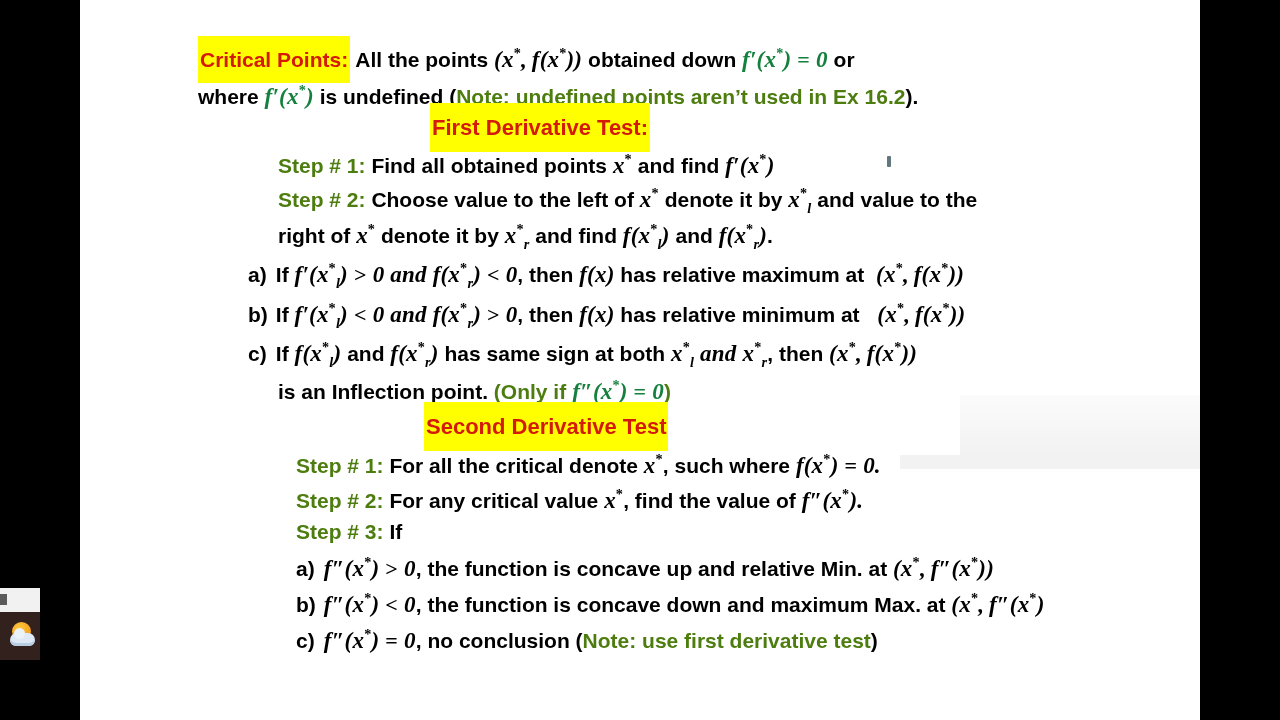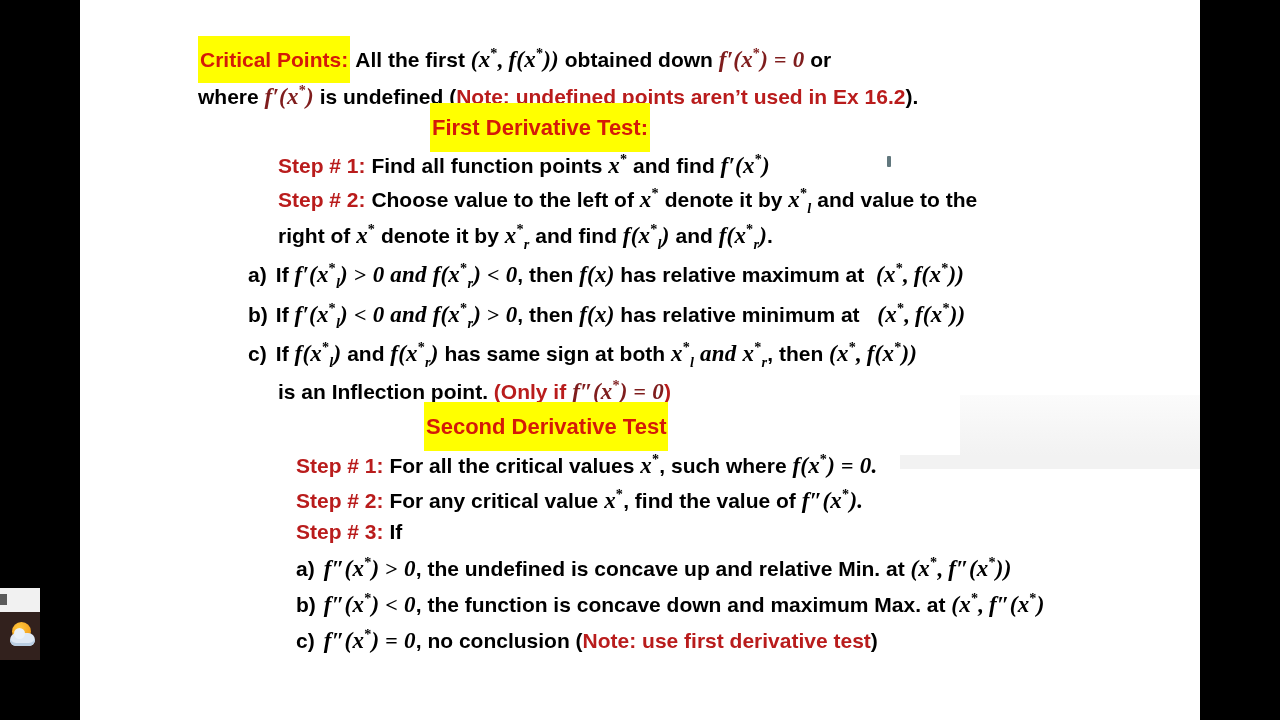--- a/index.html
+++ b/index.html
@@ -107,21 +107,21 @@
     position: absolute;
     left: 0;
     width: 1120px;
     font-family: "Liberation Sans", sans-serif;
     font-weight: bold;
     color: #000000;
     font-size: 21px;
     line-height: 1.0;
     white-space: nowrap;
   }
-  .red { color: #b91c1c; }
+  .red { color: #4d7c0f; }
   .hl {
     background: #ffff00;
     color: #d41a08;
     padding: 12px 2px;
     margin-top: 36px;
   }
 
   
   .m {
     font-family: "Liberation Serif", "DejaVu Serif", serif;
@@ -134,21 +134,21 @@
   .m .sup {
     font-size: .62em;
     vertical-align: super;
     font-style: normal;
   }
   .m .sub {
     font-size: .62em;
     vertical-align: sub;
     font-style: italic;
   }
-  .m.red { color: #7f1d1d; }
+  .m.red { color: #15803d; }
   .op {
     font-family: "Liberation Serif", "DejaVu Serif", serif;
     font-weight: bold;
     font-style: normal;
     font-size: 22px;
   }
 
   
   .ln { position: absolute; white-space: nowrap; }
 
@@ -163,40 +163,40 @@
 <div id="stage">
 
   <div id="slide">
 
     <div class="ghost a"></div>
     <div class="ghost b"></div>
     <div class="cursor-speck"></div>
 
     <div class="ln body-text" style="left:118px; top:46px;">
       <span class="hl">Critical Points:</span>
-      <span>All the first</span>
+      <span>All the points</span>
       <span class="m">(<i>x</i><span class="sup">*</span>, <i>f</i>(<i>x</i><span class="sup">*</span>))</span>
       <span>obtained down</span>
       <span class="m red"><i>f</i>′(<i>x</i><span class="sup">*</span>) <span class="op">=</span> <span class="up">0</span></span>
       <span>or</span>
     </div>
 
     <div class="ln body-text" style="left:118px; top:83px;">
       <span>where</span>
       <span class="m red"><i>f</i>′(<i>x</i><span class="sup">*</span>)</span>
       <span>is undefined (</span><span class="red">Note: undefined points aren’t used in Ex 16.2</span><span>).</span>
     </div>
 
     <div class="ln body-text" style="left:350px; top:117px; font-size:22px;">
       <span class="hl">First Derivative Test:</span>
     </div>
 
     <div class="ln body-text" style="left:198px; top:152px;">
       <span class="red">Step # 1:</span>
-      <span>Find all function points</span>
+      <span>Find all obtained points</span>
       <span class="m"><i>x</i><span class="sup">*</span></span>
       <span>and find</span>
       <span class="m"><i>f</i>′(<i>x</i><span class="sup">*</span>)</span>
     </div>
 
     <div class="ln body-text" style="left:198px; top:186px;">
       <span class="red">Step # 2:</span>
       <span>Choose value to the left of</span>
       <span class="m"><i>x</i><span class="sup">*</span></span>
       <span>denote it by</span>
@@ -248,40 +248,40 @@
       <span>is an Inflection point.</span>
       <span class="red">(Only if</span><span class="m red">&nbsp;<i>f</i>″(<i>x</i><span class="sup">*</span>) <span class="op">=</span> <span class="up">0</span></span><span class="red">)</span>
     </div>
 
     <div class="ln body-text" style="left:344px; top:416px; font-size:22px;">
       <span class="hl">Second Derivative Test</span>
     </div>
 
     <div class="ln body-text" style="left:216px; top:452px;">
       <span class="red">Step # 1:</span>
-      <span>For all the critical values</span>
+      <span>For all the critical denote</span>
       <span class="m"><i>x</i><span class="sup">*</span></span><span>, such where</span>
       <span class="m"><i>f</i>(<i>x</i><span class="sup">*</span>) <span class="op">=</span> <span class="up">0.</span></span>
     </div>
 
     <div class="ln body-text" style="left:216px; top:487px;">
       <span class="red">Step # 2:</span>
       <span>For any critical value</span>
       <span class="m"><i>x</i><span class="sup">*</span></span><span>, find the value of</span>
       <span class="m"><i>f</i>″(<i>x</i><span class="sup">*</span>).</span>
     </div>
 
     <div class="ln body-text" style="left:216px; top:521px;">
       <span class="red">Step # 3:</span>
       <span>If</span>
     </div>
 
     <div class="ln body-text" style="left:216px; top:555px;">
       <span class="item-label">a)</span>
-      <span class="m"><i>f</i>″(<i>x</i><span class="sup">*</span>) <span class="op">&gt;</span> <span class="up">0</span></span><span>, the undefined is concave up and relative Min. at</span>
+      <span class="m"><i>f</i>″(<i>x</i><span class="sup">*</span>) <span class="op">&gt;</span> <span class="up">0</span></span><span>, the function is concave up and relative Min. at</span>
       <span class="m">(<i>x</i><span class="sup">*</span>, <i>f</i>″(<i>x</i><span class="sup">*</span>))</span>
     </div>
 
     <div class="ln body-text" style="left:216px; top:591px;">
       <span class="item-label">b)</span>
       <span class="m"><i>f</i>″(<i>x</i><span class="sup">*</span>) <span class="op">&lt;</span> <span class="up">0</span></span><span>, the function is concave down and maximum Max. at</span>
       <span class="m">(<i>x</i><span class="sup">*</span>, <i>f</i>″(<i>x</i><span class="sup">*</span>)</span>
     </div>
 
     <div class="ln body-text" style="left:216px; top:627px;">

